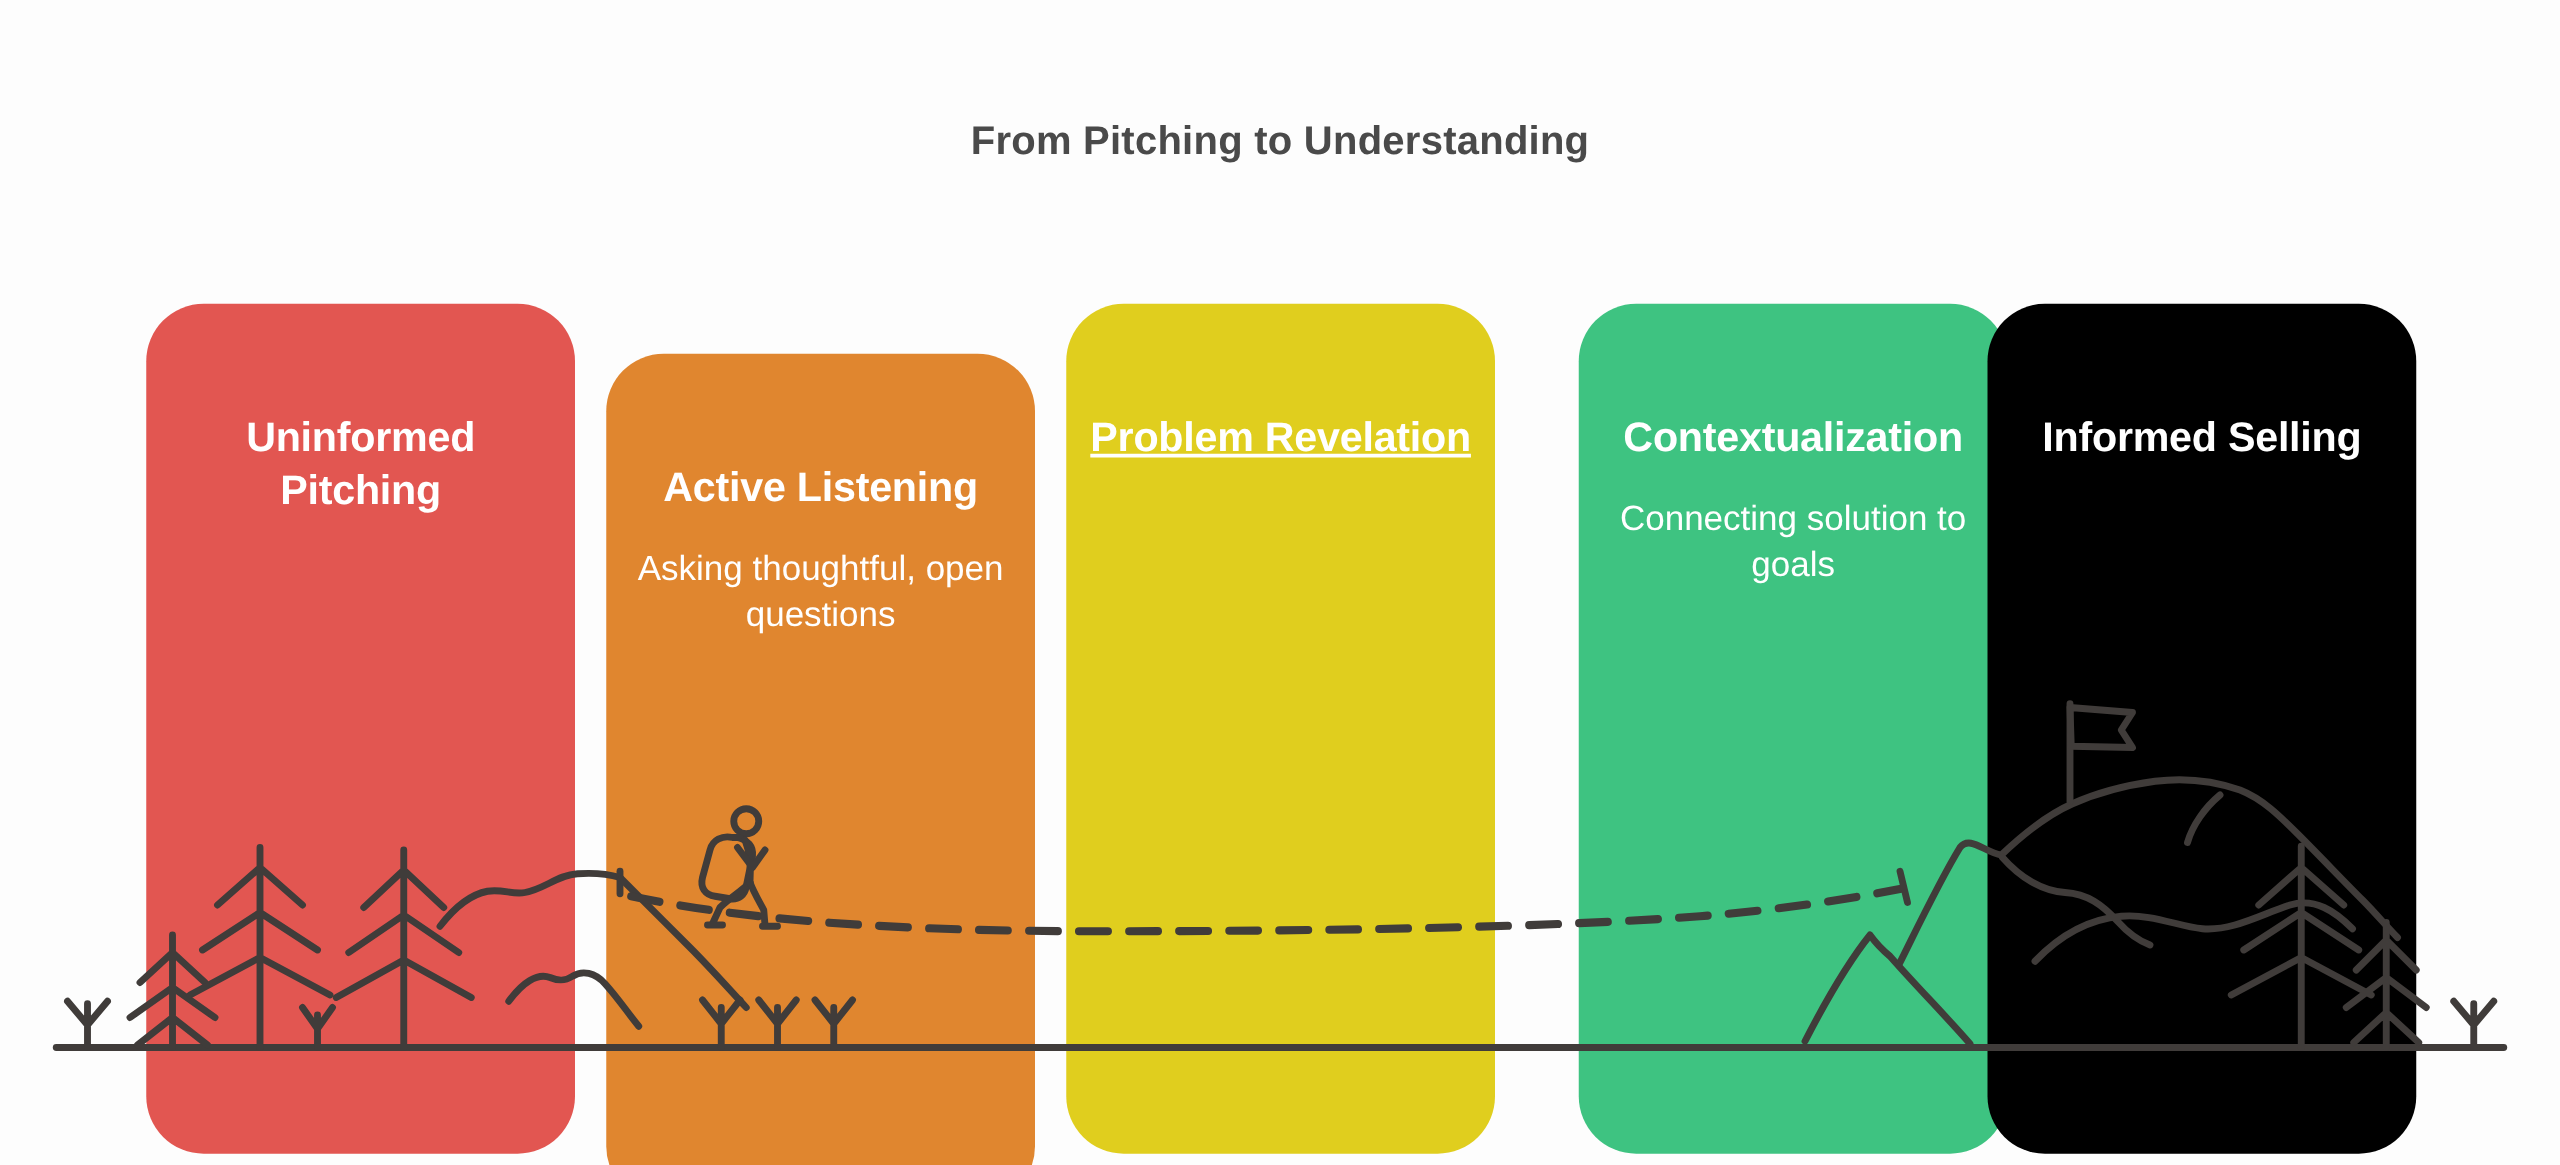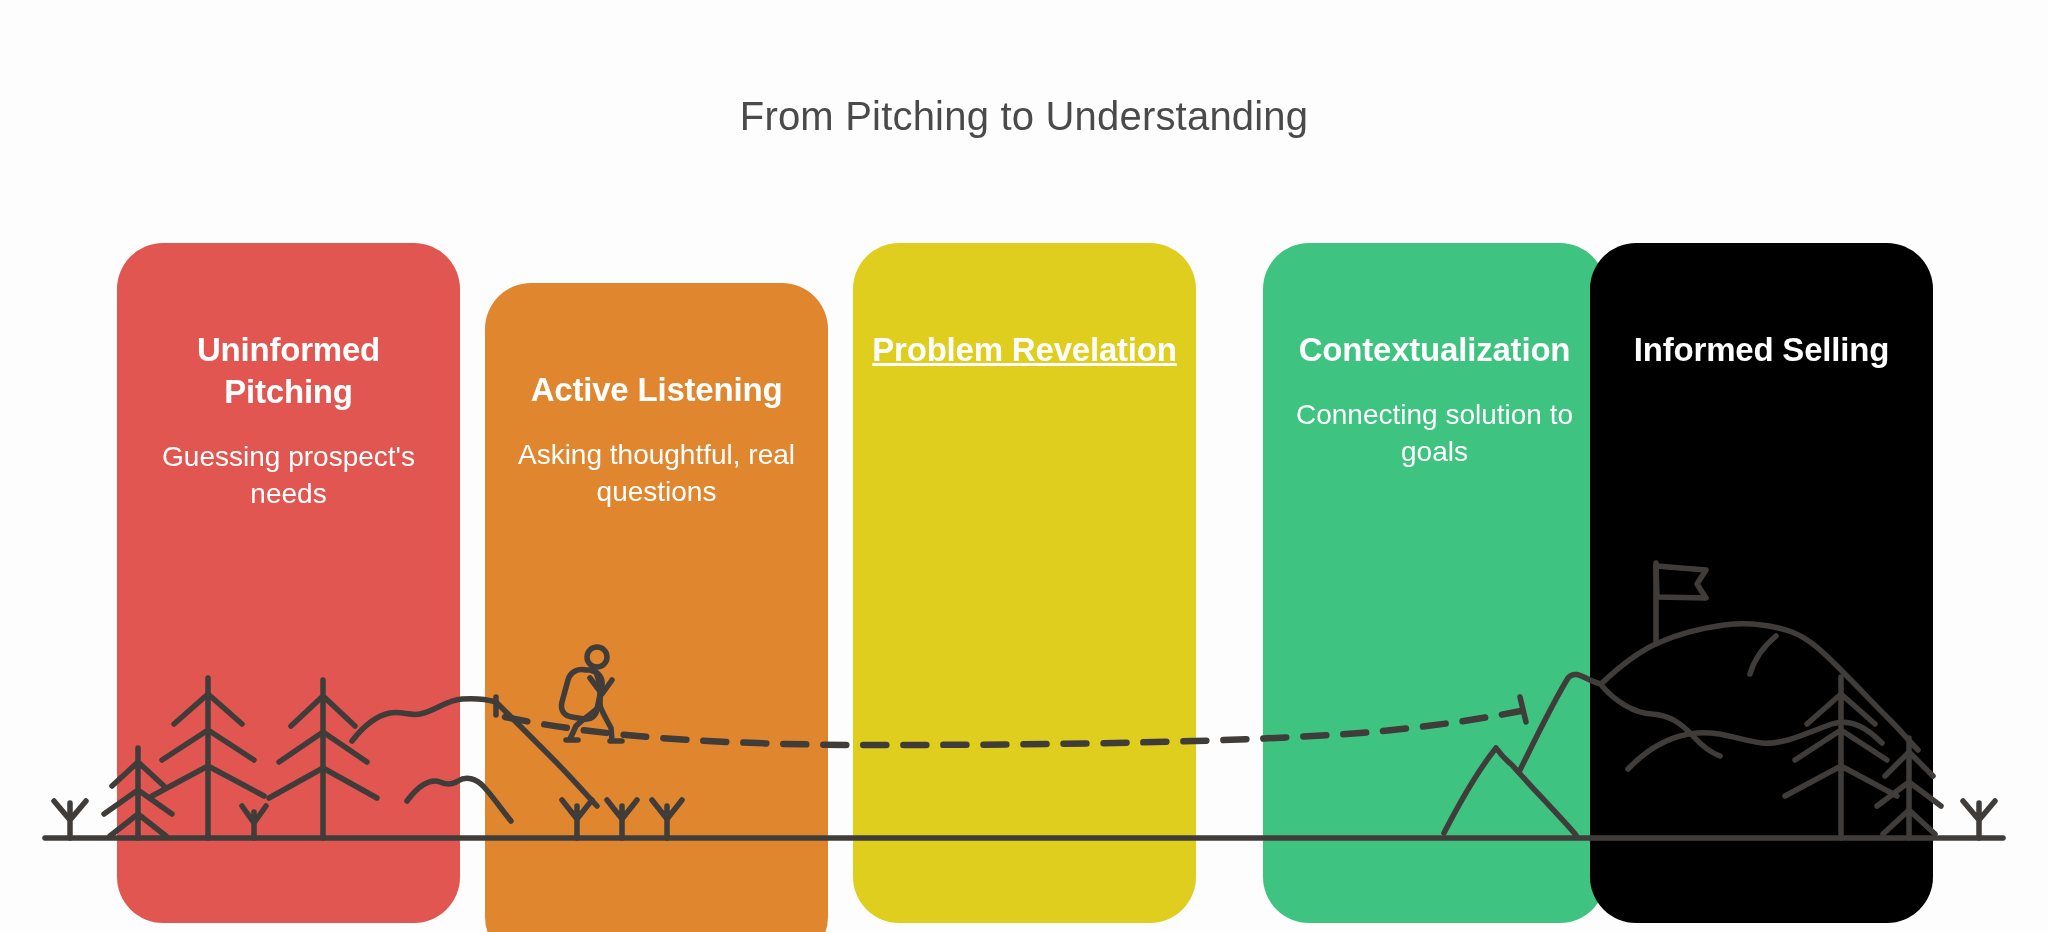--- a/index.html
+++ b/index.html
@@ -10,21 +10,21 @@
   .canvas{
     position:relative;
     width:2048px;height:932px;
     background:var(--bg,#fdfdfd);
     overflow:hidden;
   }
   .page-title{
     position:absolute;
     left:0;top:94px;width:100%;
     text-align:center;
-    font-size:40px;font-weight:normal;
+    font-size:32px;font-weight:bold;
     letter-spacing:0.2px;
     color:var(--title,#4a4a4a);
   }
   .card{
     position:absolute;
     top:243px;height:680px;width:343px;
     border-radius:46px;
     box-sizing:border-box;
     padding:86px 14px 0 14px;
     text-align:center;
@@ -69,26 +69,25 @@
 </style>
 </head>
 <body>
 
 <div class="canvas">
 
   <div class="page-title">From Pitching to Understanding</div>
 
   <div class="card card-1" style="background: rgb(226, 86, 81);">
     <h2>Uninformed Pitching</h2>
-    <p>Guessing prospect's needs</p>
   </div>
 
   <div class="card card-2" style="background: rgb(224, 134, 47);">
     <h2>Active Listening</h2>
-    <p>Asking thoughtful, real questions</p>
+    <p>Asking thoughtful, open questions</p>
   </div>
 
   <div class="card card-3" style="background: rgb(224, 206, 30);">
     <h2>Problem Revelation</h2>
   </div>
 
   <div class="card card-4" style="background: rgb(62, 195, 129); margin-left: 41px;">
     <h2>Contextualization</h2>
     <p>Connecting solution to goals</p>
   </div>

